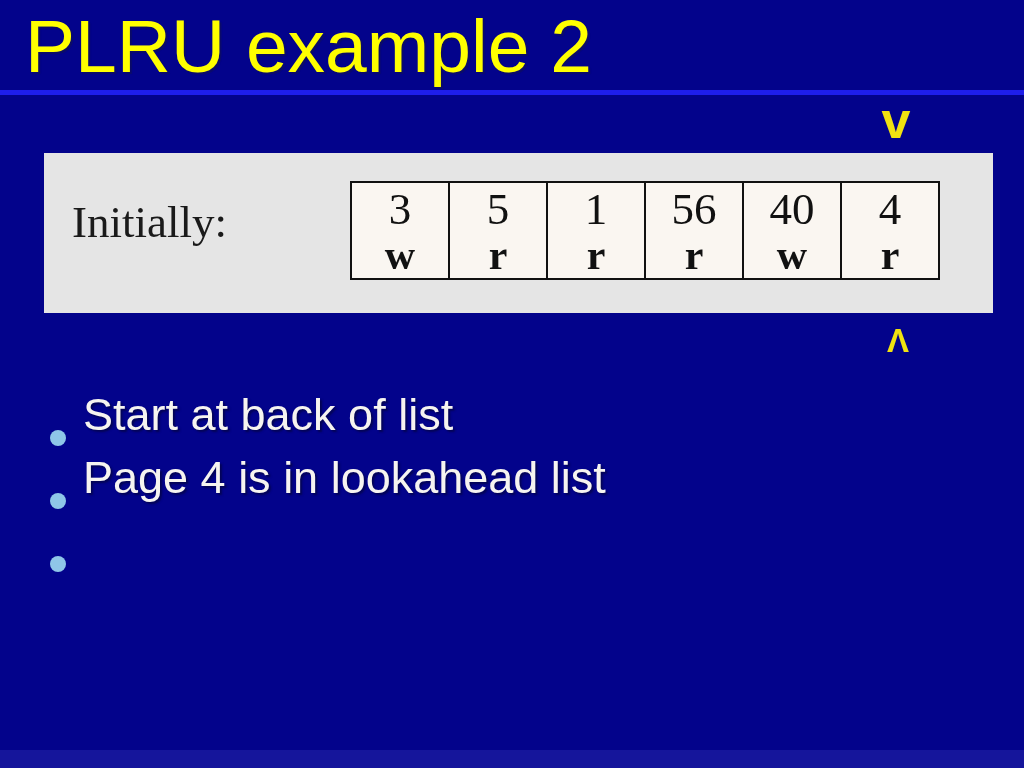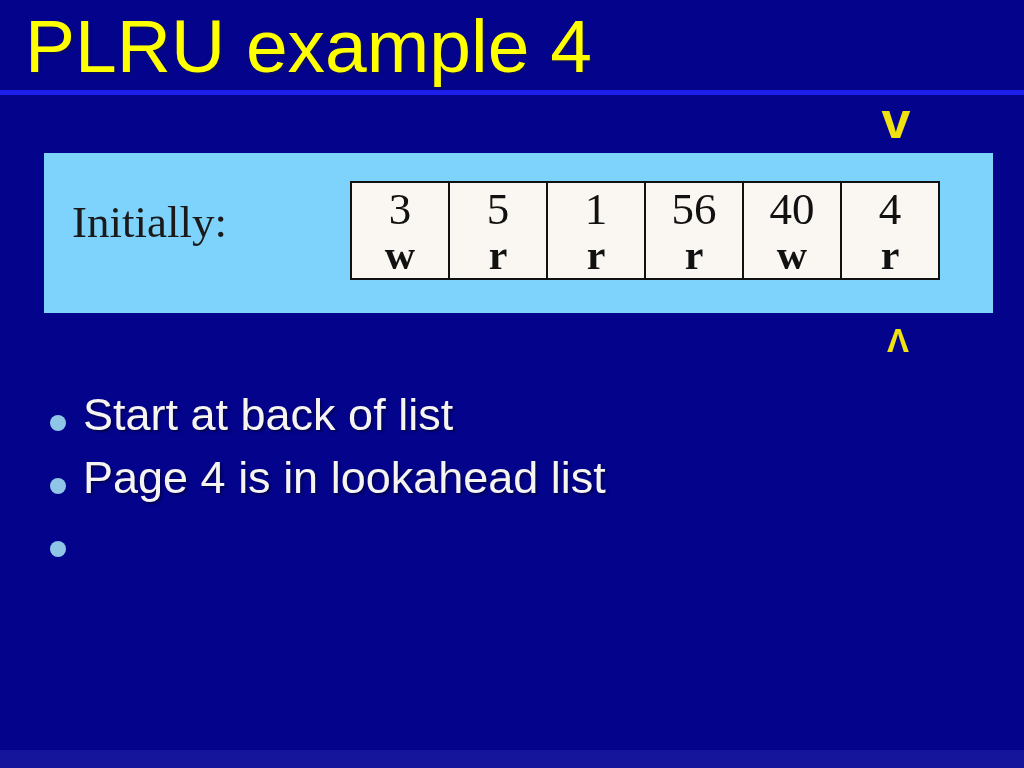--- a/index.html
+++ b/index.html
@@ -32,21 +32,21 @@
   .pointer-down{
     left:876px;top:94px;
     font-size:52px;line-height:52px;
   }
   .pointer-up{
     left:878px;top:324px;
     font-size:33px;line-height:33px;
   }
   .figure-box{
     position:absolute;left:44px;top:153px;width:949px;height:160px;
-    background:#7dd3fc;
+    background:#e5e5e5;
   }
   .initially-label{
     position:absolute;left:28px;top:44px;
     font-family:"Liberation Serif",serif;
     font-size:45px;line-height:50px;
     color:#1a1a1a;
   }
   .frame-table{
     position:absolute;left:306px;top:28px;
     border-collapse:collapse;
@@ -68,21 +68,21 @@
     display:block;
     font-family:"Liberation Serif",serif;
     font-size:42px;line-height:44px;
     font-weight:bold;
     color:#111;
   }
   .bullet-list{
     position:absolute;left:44px;top:383px;width:940px;
   }
   .bullet-row{
-    display:flex;align-items:center;
+    display:flex;align-items:flex-end;
     min-height:63px;
   }
   .bullet-dot{
     flex:0 0 auto;
     width:16px;height:16px;border-radius:50%;
     background:#8FC6E8;
     margin:17px 17px 0 6px;
   }
   .bullet-text{
     font-size:45px;line-height:63px;
@@ -96,21 +96,21 @@
   .bottom-strip{
     position:absolute;left:0;top:750px;width:1024px;height:18px;
     background:#15159B;
   }
 </style>
 </head>
 <body>
 
 <div class="slide">
 
-  <div class="slide-title">PLRU example 4</div>
+  <div class="slide-title">PLRU example 2</div>
 
   <div class="title-rule"></div>
 
   <div class="pointer pointer-down">v</div>
 
   <div class="figure-box">
     <div class="initially-label">Initially:</div>
 
     <table class="frame-table">
       <tbody>

